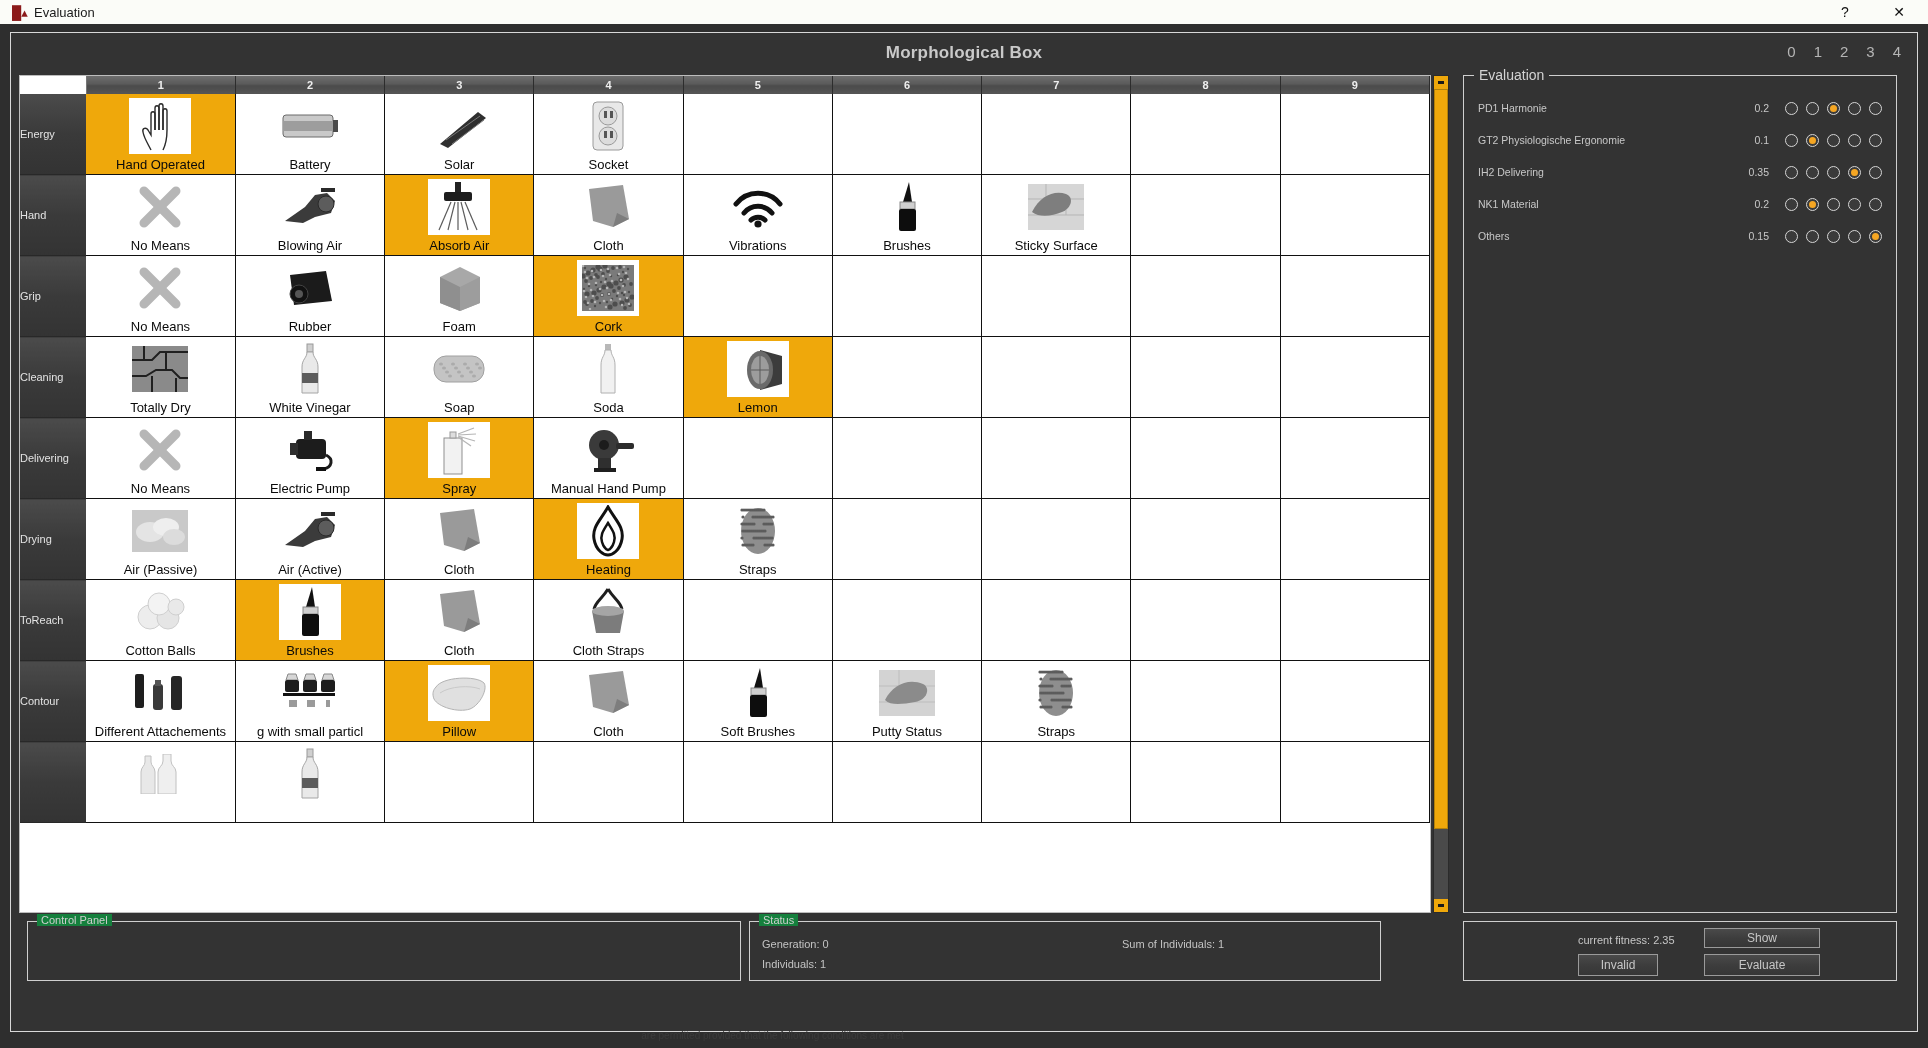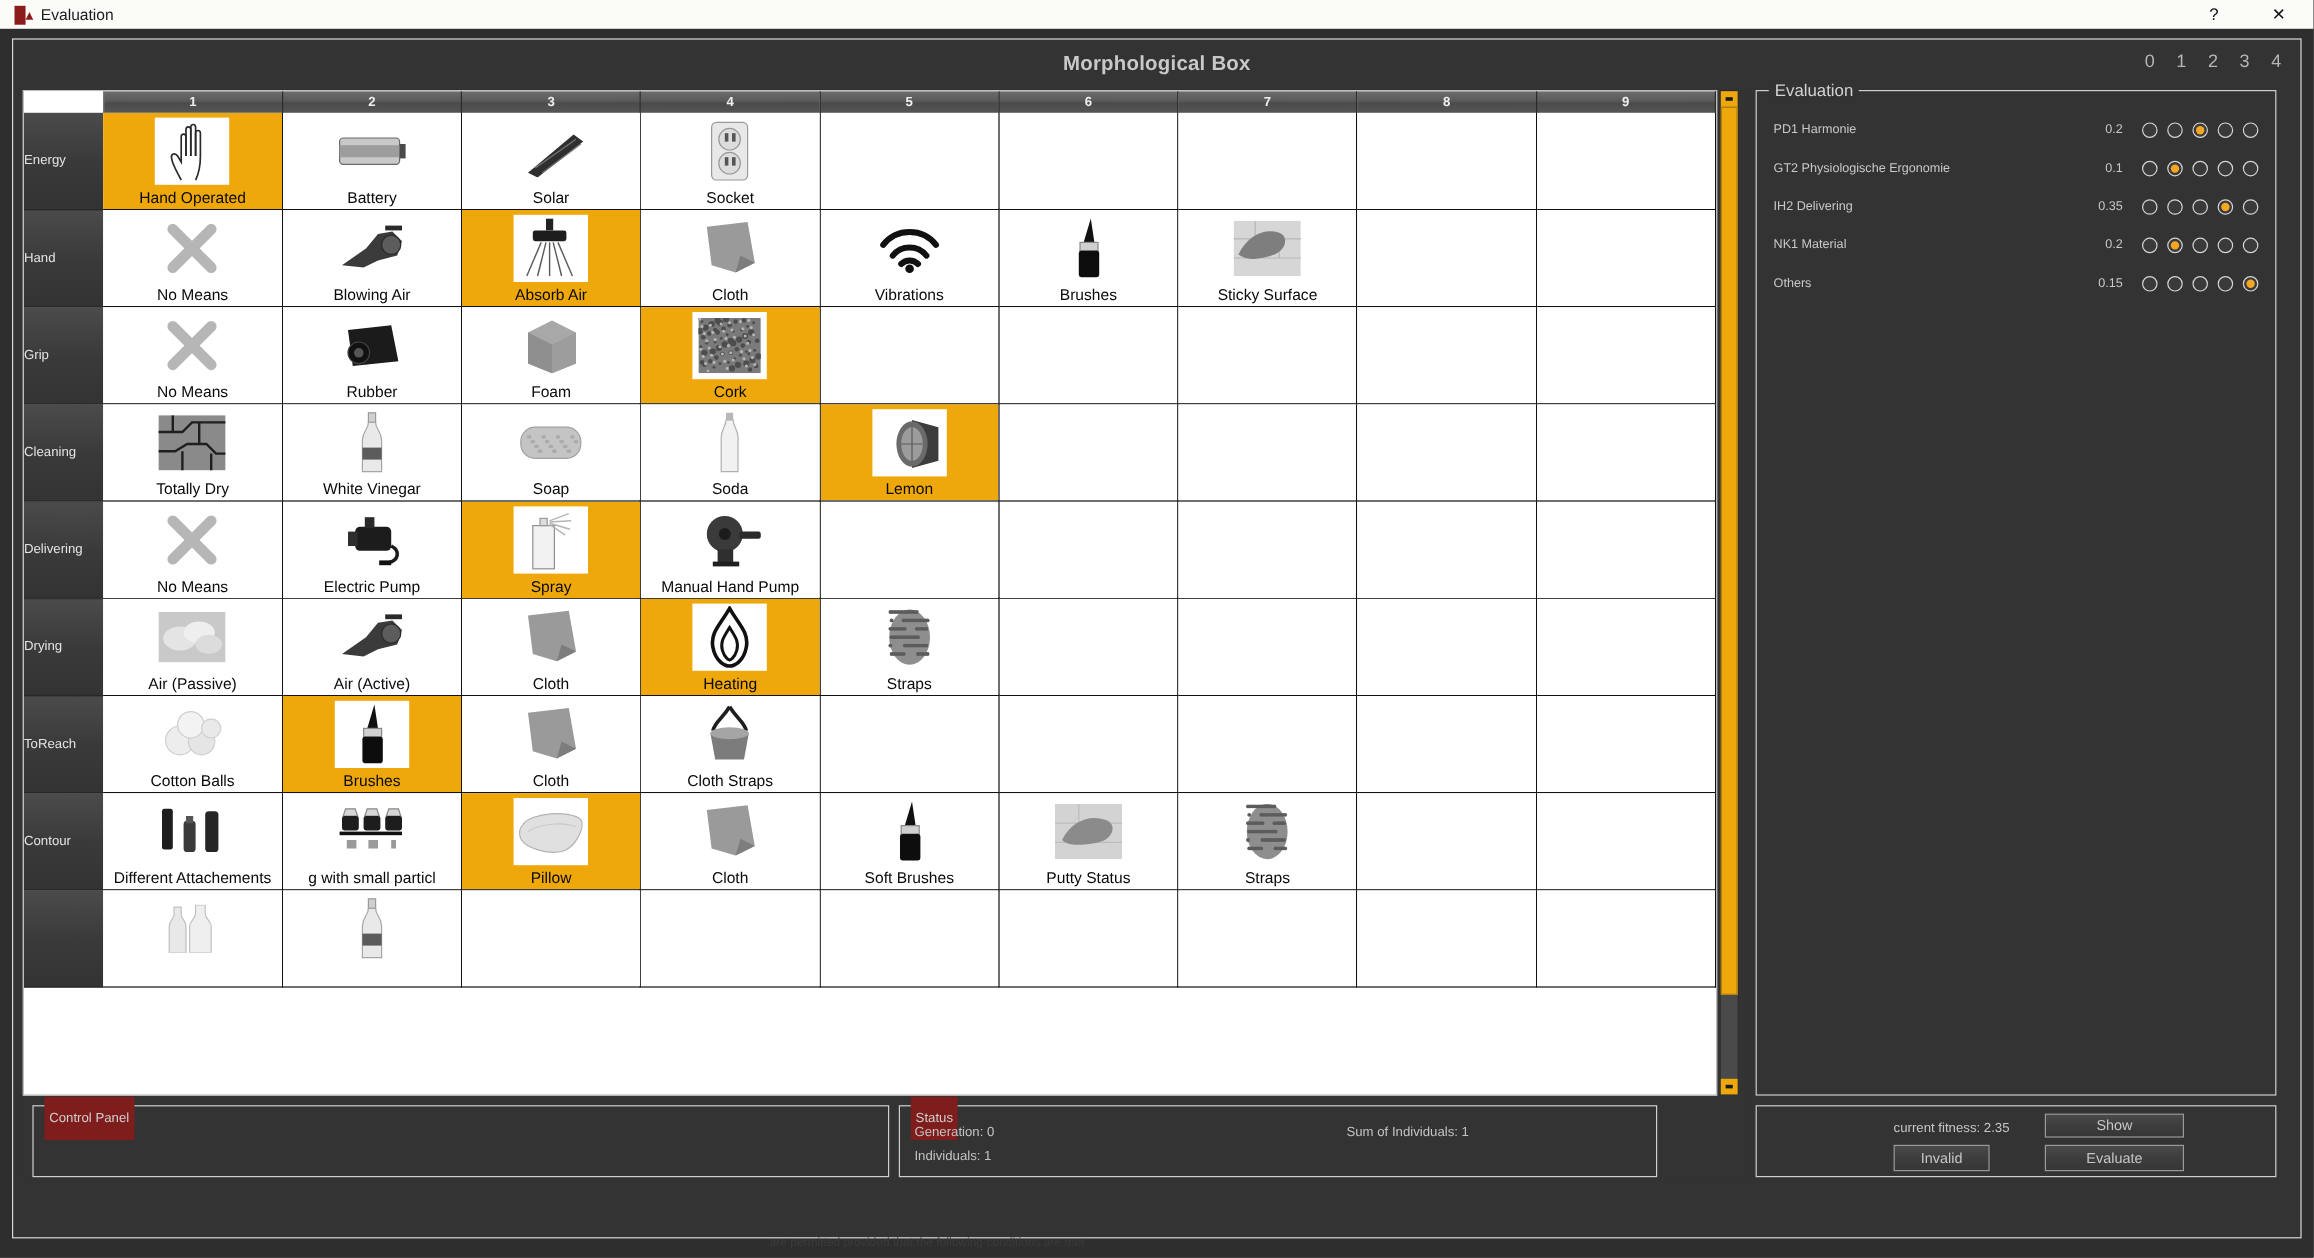--- a/index.html
+++ b/index.html
@@ -150,21 +150,21 @@
   }
 
   
   .groupbox {
     border: 1px solid #cfcfcf;
     position: absolute;
     background: #333;
   }
   .groupbox > .legend {
     position: absolute; top: -8px; left: 9px;
-    background: #7f1d1d; padding: 12px 4px;
+    background: #15803d; padding: 0 4px;
     font-size: 11px; color: #cfcfcf;
   }
   #ctrlpanel { left: 8px; top: 846px; width: 714px; height: 60px; }
   #statuspanel { left: 730px; top: 846px; width: 632px; height: 60px; }
 
   .btn {
     background: linear-gradient(to bottom,#4a4a4a 0%, #3d3d3d 50%, #363636 100%);
     border: 1px solid #9a9a9a;
     color: #c6c6c6; font-size: 12px;
     display: flex; align-items: center; justify-content: center;

